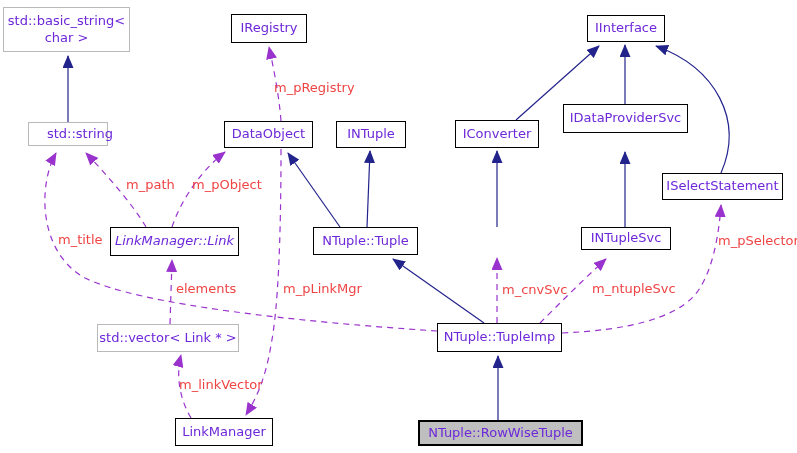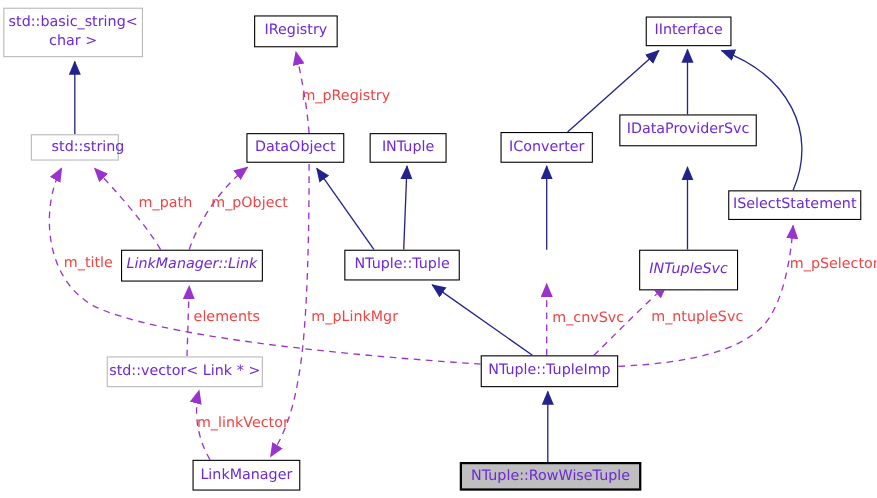--- a/index.html
+++ b/index.html
@@ -90,21 +90,21 @@
   <div class="node" style="left:231px; top:14px;  width:76px;  height:29px;">IRegistry</div>
   <div class="node" style="left:587px; top:15px;  width:78px;  height:27px;">IInterface</div>
   <div class="node external" style="left:28px;  top:122px; width:80px;  height:24px;padding-left:24px;">std::string</div>
   <div class="node" style="left:224px; top:121px; width:89px;  height:27px;">DataObject</div>
   <div class="node" style="left:336px; top:121px; width:70px;  height:27px;">INTuple</div>
   <div class="node" style="left:455px; top:120px; width:84px;  height:28px;">IConverter</div>
   <div class="node" style="left:563px; top:104px; width:125px; height:29px;">IDataProviderSvc</div>
   <div class="node" style="left:662px; top:173px; width:121px; height:27px;">ISelectStatement</div>
   <div class="node" style="left:110px; top:227px; width:129px; height:29px;font-style:italic;">LinkManager::Link</div>
   <div class="node" style="left:313px; top:227px; width:105px; height:28px;">NTuple::Tuple</div>
-  <div class="node" style="left:581px; top:227px; width:90px;  height:37px;font-style:italic;">INTupleSvc</div>
+  <div class="node" style="left:581px; top:227px; width:90px;  height:23px;">INTupleSvc</div>
   <div class="node external" style="left:97px;  top:324px; width:142px; height:28px;">std::vector&lt; Link * &gt;</div>
   <div class="node" style="left:437px; top:323px; width:125px; height:29px;">NTuple::TupleImp</div>
   <div class="node" style="left:175px; top:418px; width:98px;  height:28px;">LinkManager</div>
   <div class="node selected" style="left:418px; top:420px; width:165px; height:26px;">NTuple::RowWiseTuple</div>
 
   <span class="elabel" style="left:274px; top:80px;">m_pRegistry</span>
   <span class="elabel" style="left:126px; top:177px;">m_path</span>
   <span class="elabel" style="left:192px; top:177px;">m_pObject</span>
   <span class="elabel" style="left:58px;  top:232px;">m_title</span>
   <span class="elabel" style="left:176px; top:281px;">elements</span>

